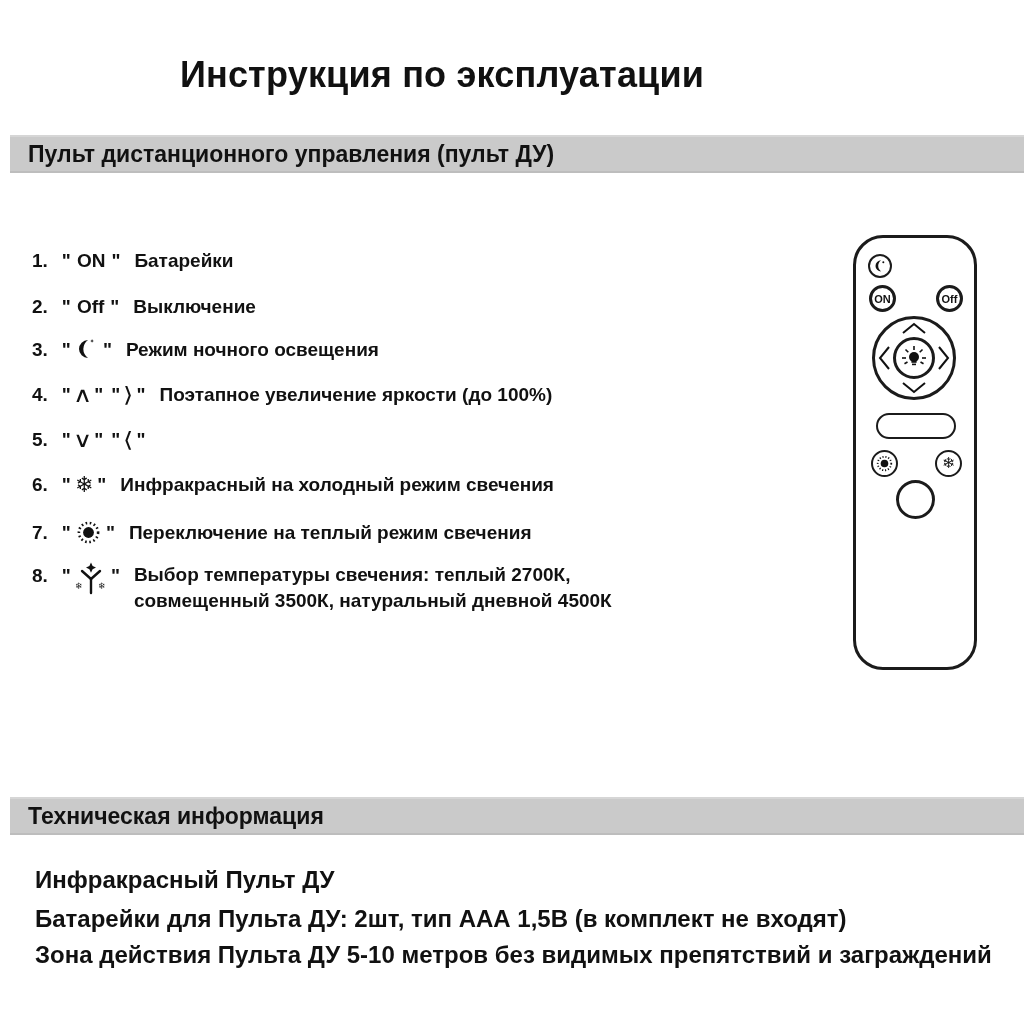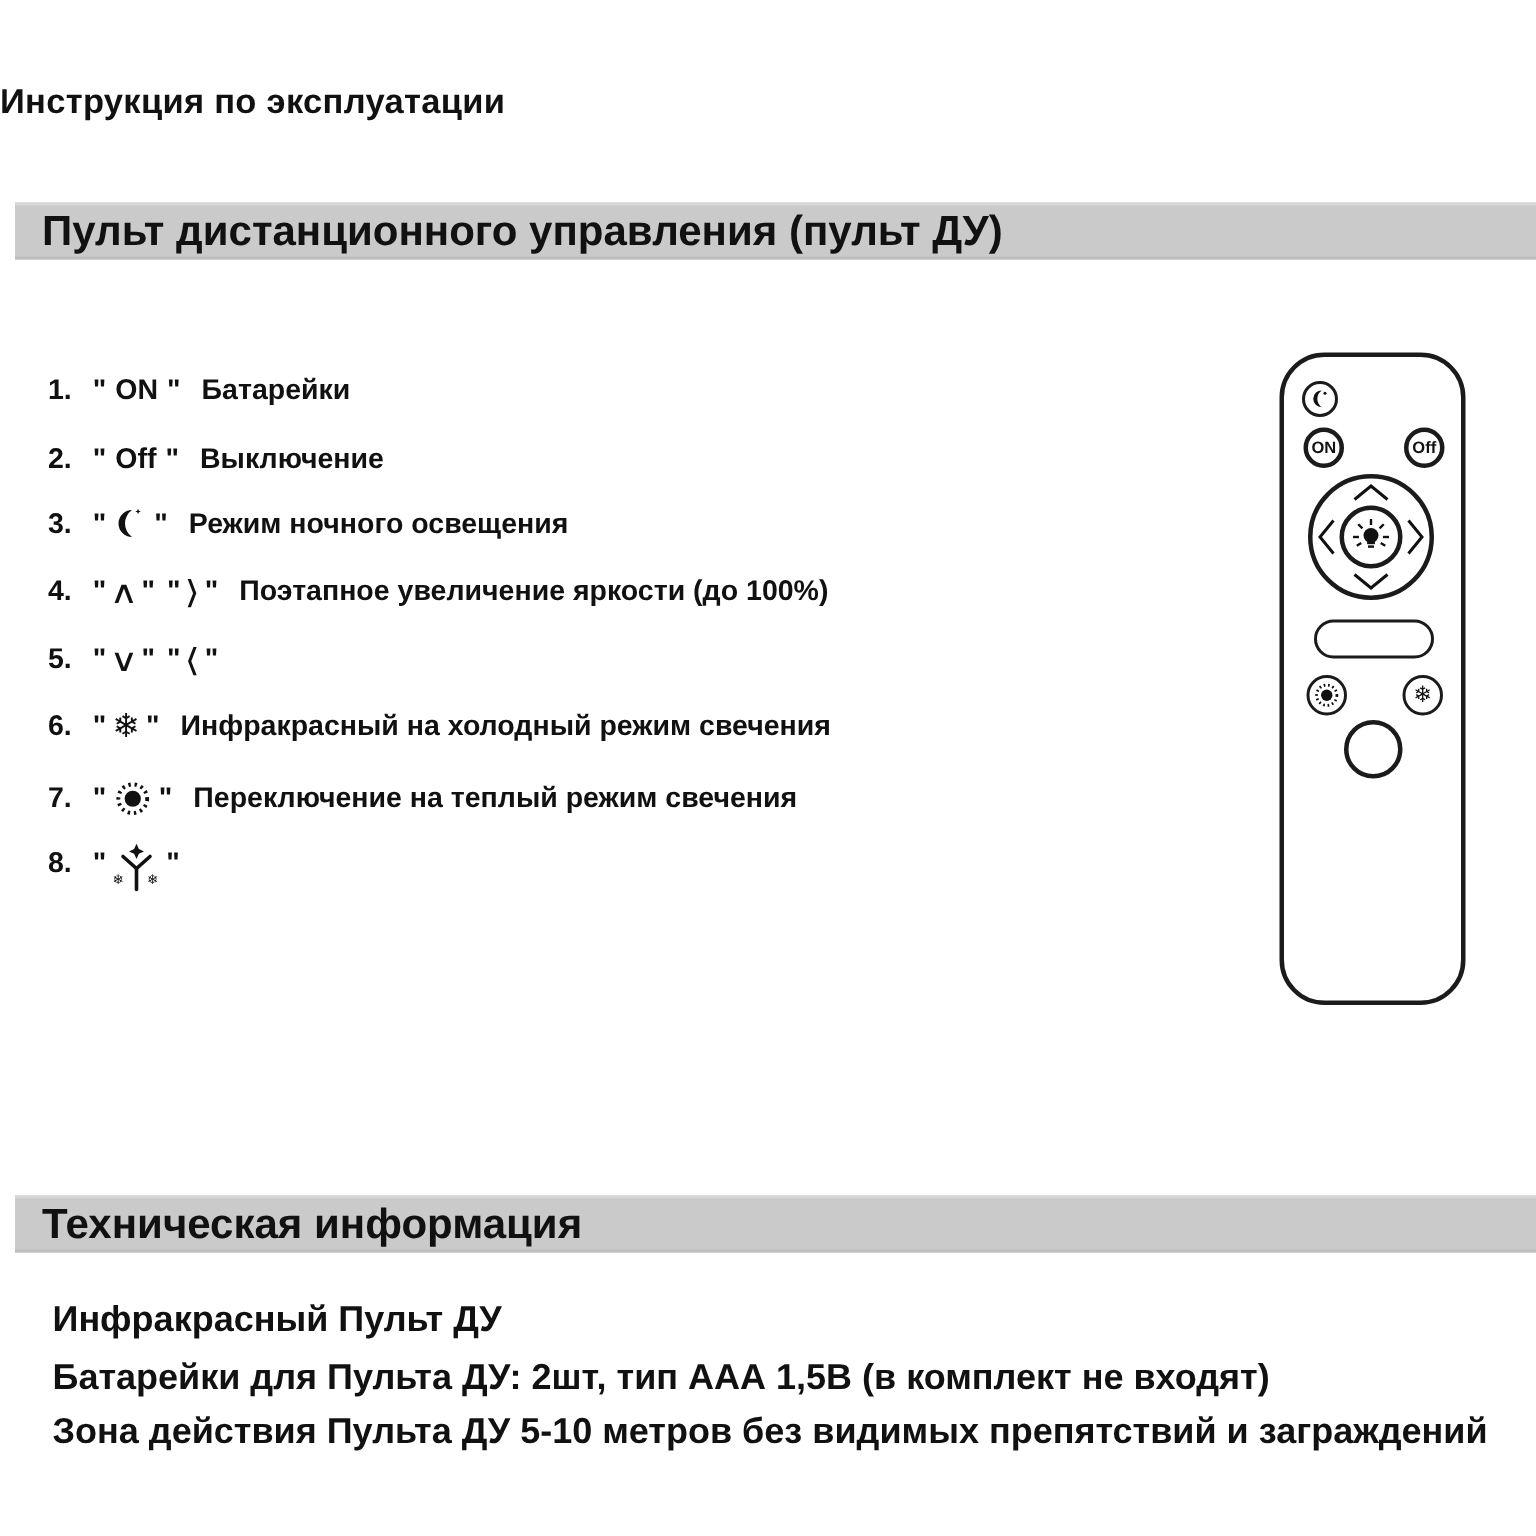--- a/index.html
+++ b/index.html
@@ -4,29 +4,29 @@
 <style>
   html,body{margin:0;padding:0;}
   body{
     width:1024px;height:1024px;position:relative;overflow:hidden;
     background:#ffffff;color:#111;
     font-family:"Liberation Sans","DejaVu Sans",sans-serif;
     font-weight:bold;
   }
   .page-title{
     position:absolute;top:54px;left:0;width:884px;
-    font-size:23px;letter-spacing:.2px;
+    text-align:center;font-size:36px;letter-spacing:.2px;
   }
   .section-bar{
     position:absolute;left:10px;right:0;height:38px;
     background:#cacaca;border-top:2px solid #d6d6d6;border-bottom:2px solid #bdbdbd;
     box-sizing:border-box;
   }
   .section-bar .bar-label{
-    display:block;padding-left:18px;line-height:34px;font-size:28px;
+    display:block;padding-left:18px;line-height:34px;font-size:23px;
   }
   #bar-remote{top:135px;}
   #bar-tech{top:797px;}
   .item{
     position:absolute;left:32px;display:flex;align-items:center;
     font-size:19px;white-space:nowrap;
   }
   .item .num{margin-right:10px;}
   .item .q{margin:0 4px;}
   .item .btxt{margin:0 2px;}
@@ -154,20 +154,24 @@
     <svg width="32" height="34" viewBox="0 0 32 34">
       <path d="M16 17 L16 31" stroke="#111" stroke-width="2.4" stroke-linecap="round"></path>
       <path d="M16 17 L7 9" stroke="#111" stroke-width="2.4" stroke-linecap="round"></path>
       <path d="M16 17 L25 9" stroke="#111" stroke-width="2.4" stroke-linecap="round"></path>
       <path d="M16 0.5 L17.6 4 L21 5.6 L17.6 7.2 L16 10.7 L14.4 7.2 L11 5.6 L14.4 4 Z" fill="#111"></path>
       <text x="0" y="27" font-size="9" fill="#111">❄</text>
       <text x="23" y="27" font-size="9" fill="#111">❄</text>
     </svg>
   </span>
   <span class="q" style="margin-top:3px">"</span>
+  <span class="item8-lines">
+    <span>Выбор температуры свечения: теплый 2700К,</span>
+    <span>совмещенный 3500К, натуральный дневной 4500К</span>
+  </span>
 </div>
 
 <div class="remote">
   <div class="rc btn-moon">
     <span class="icon-svg">
       <svg width="15" height="15" viewBox="0 0 24 24">
         <path d="M13 2 A 9 9 0 1 0 13 20 A 11 11 0 0 1 13 2 Z" fill="#111"></path>
         <circle cx="16.5" cy="5" r="1.6" fill="#111"></circle>
       </svg>
     </span>

